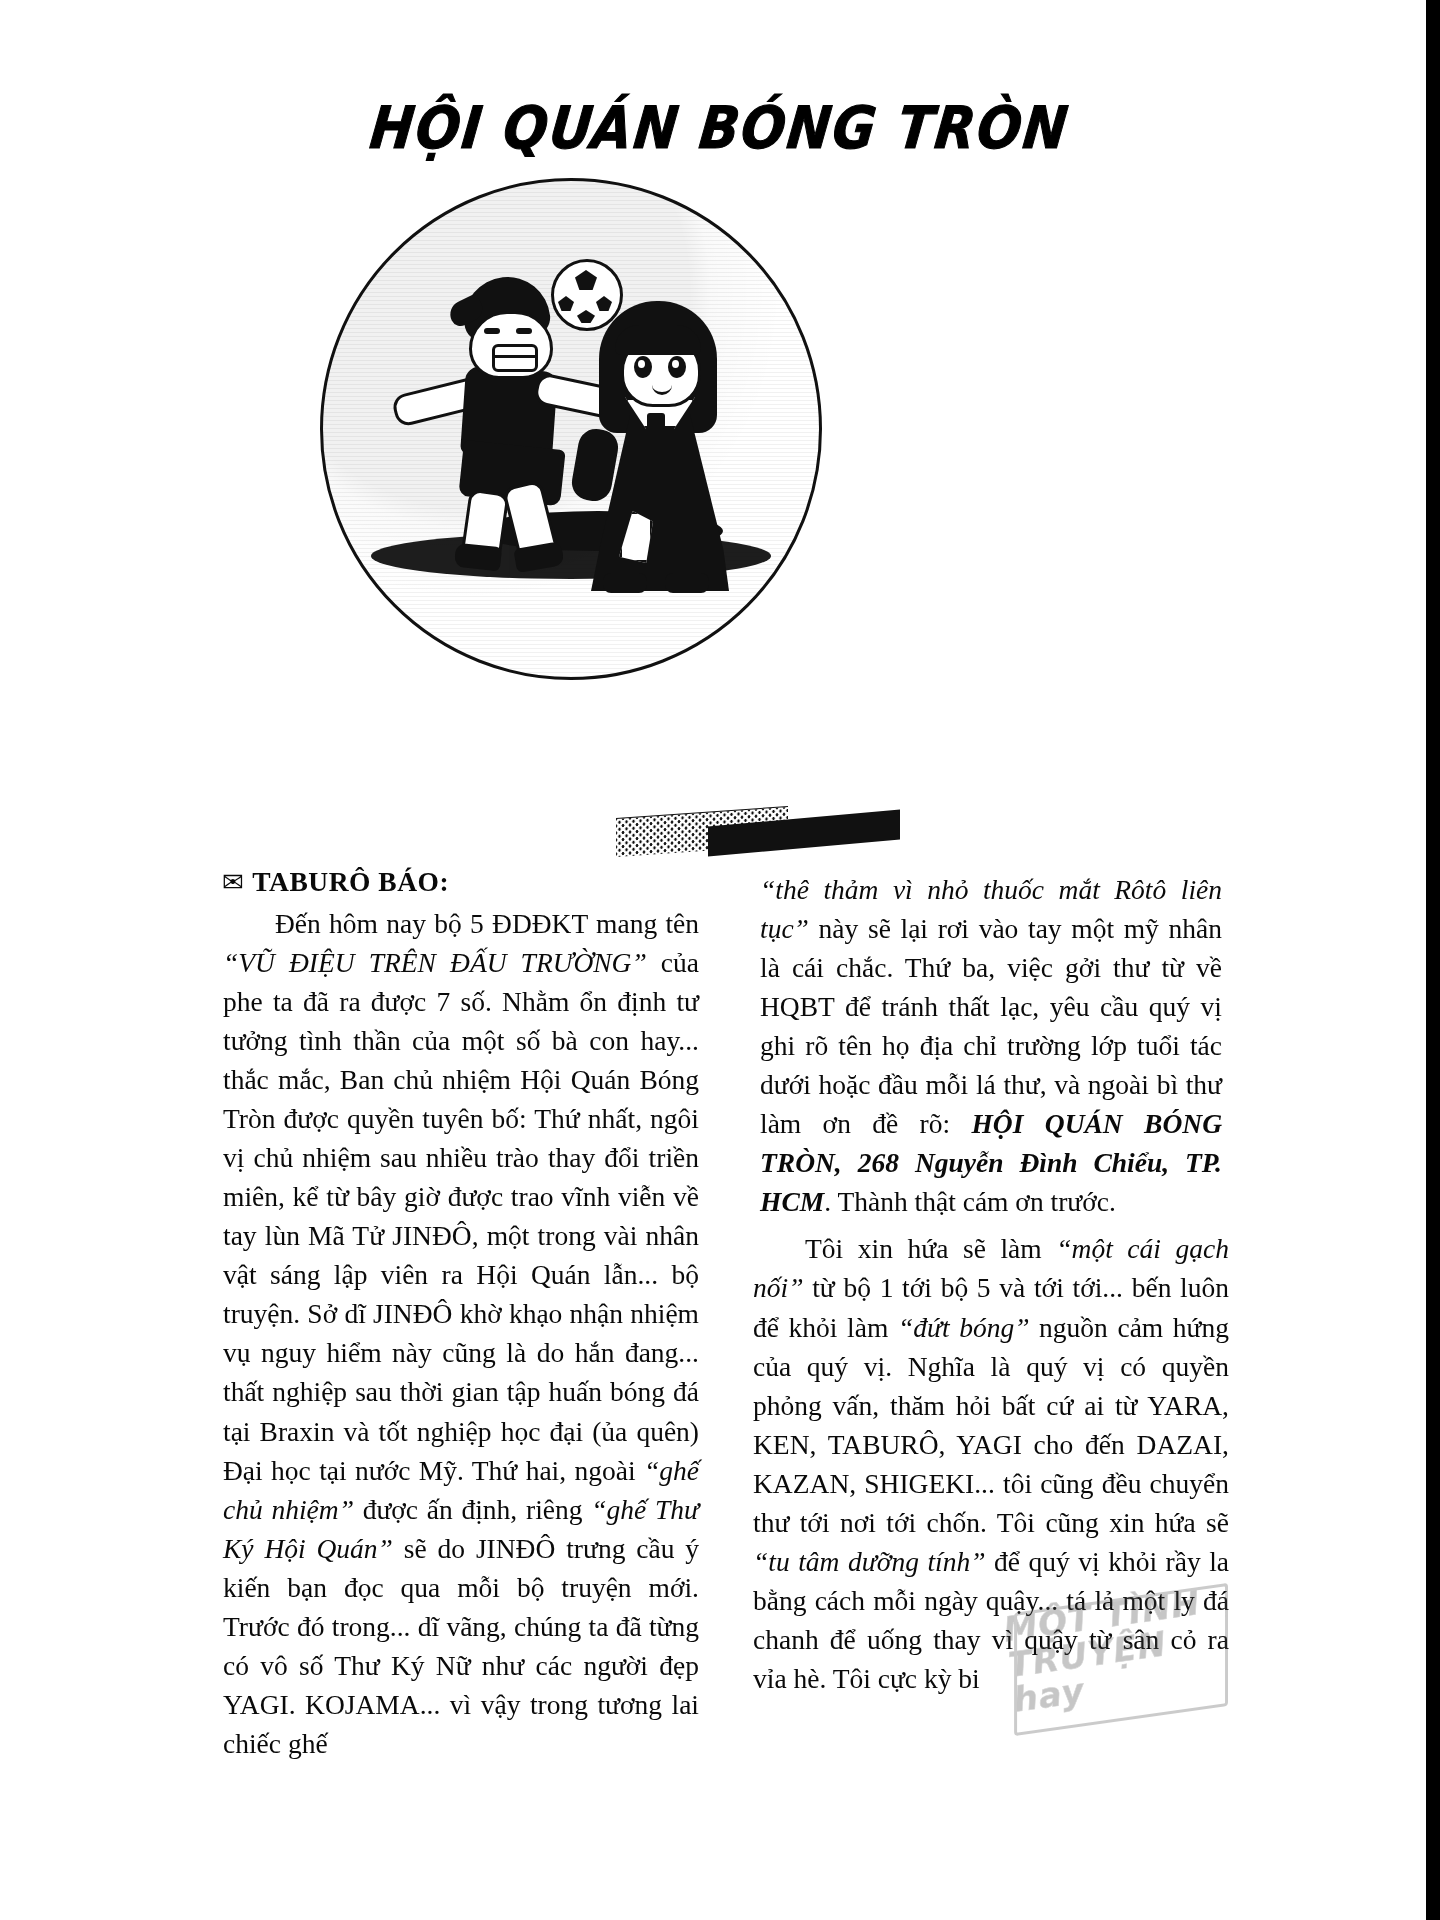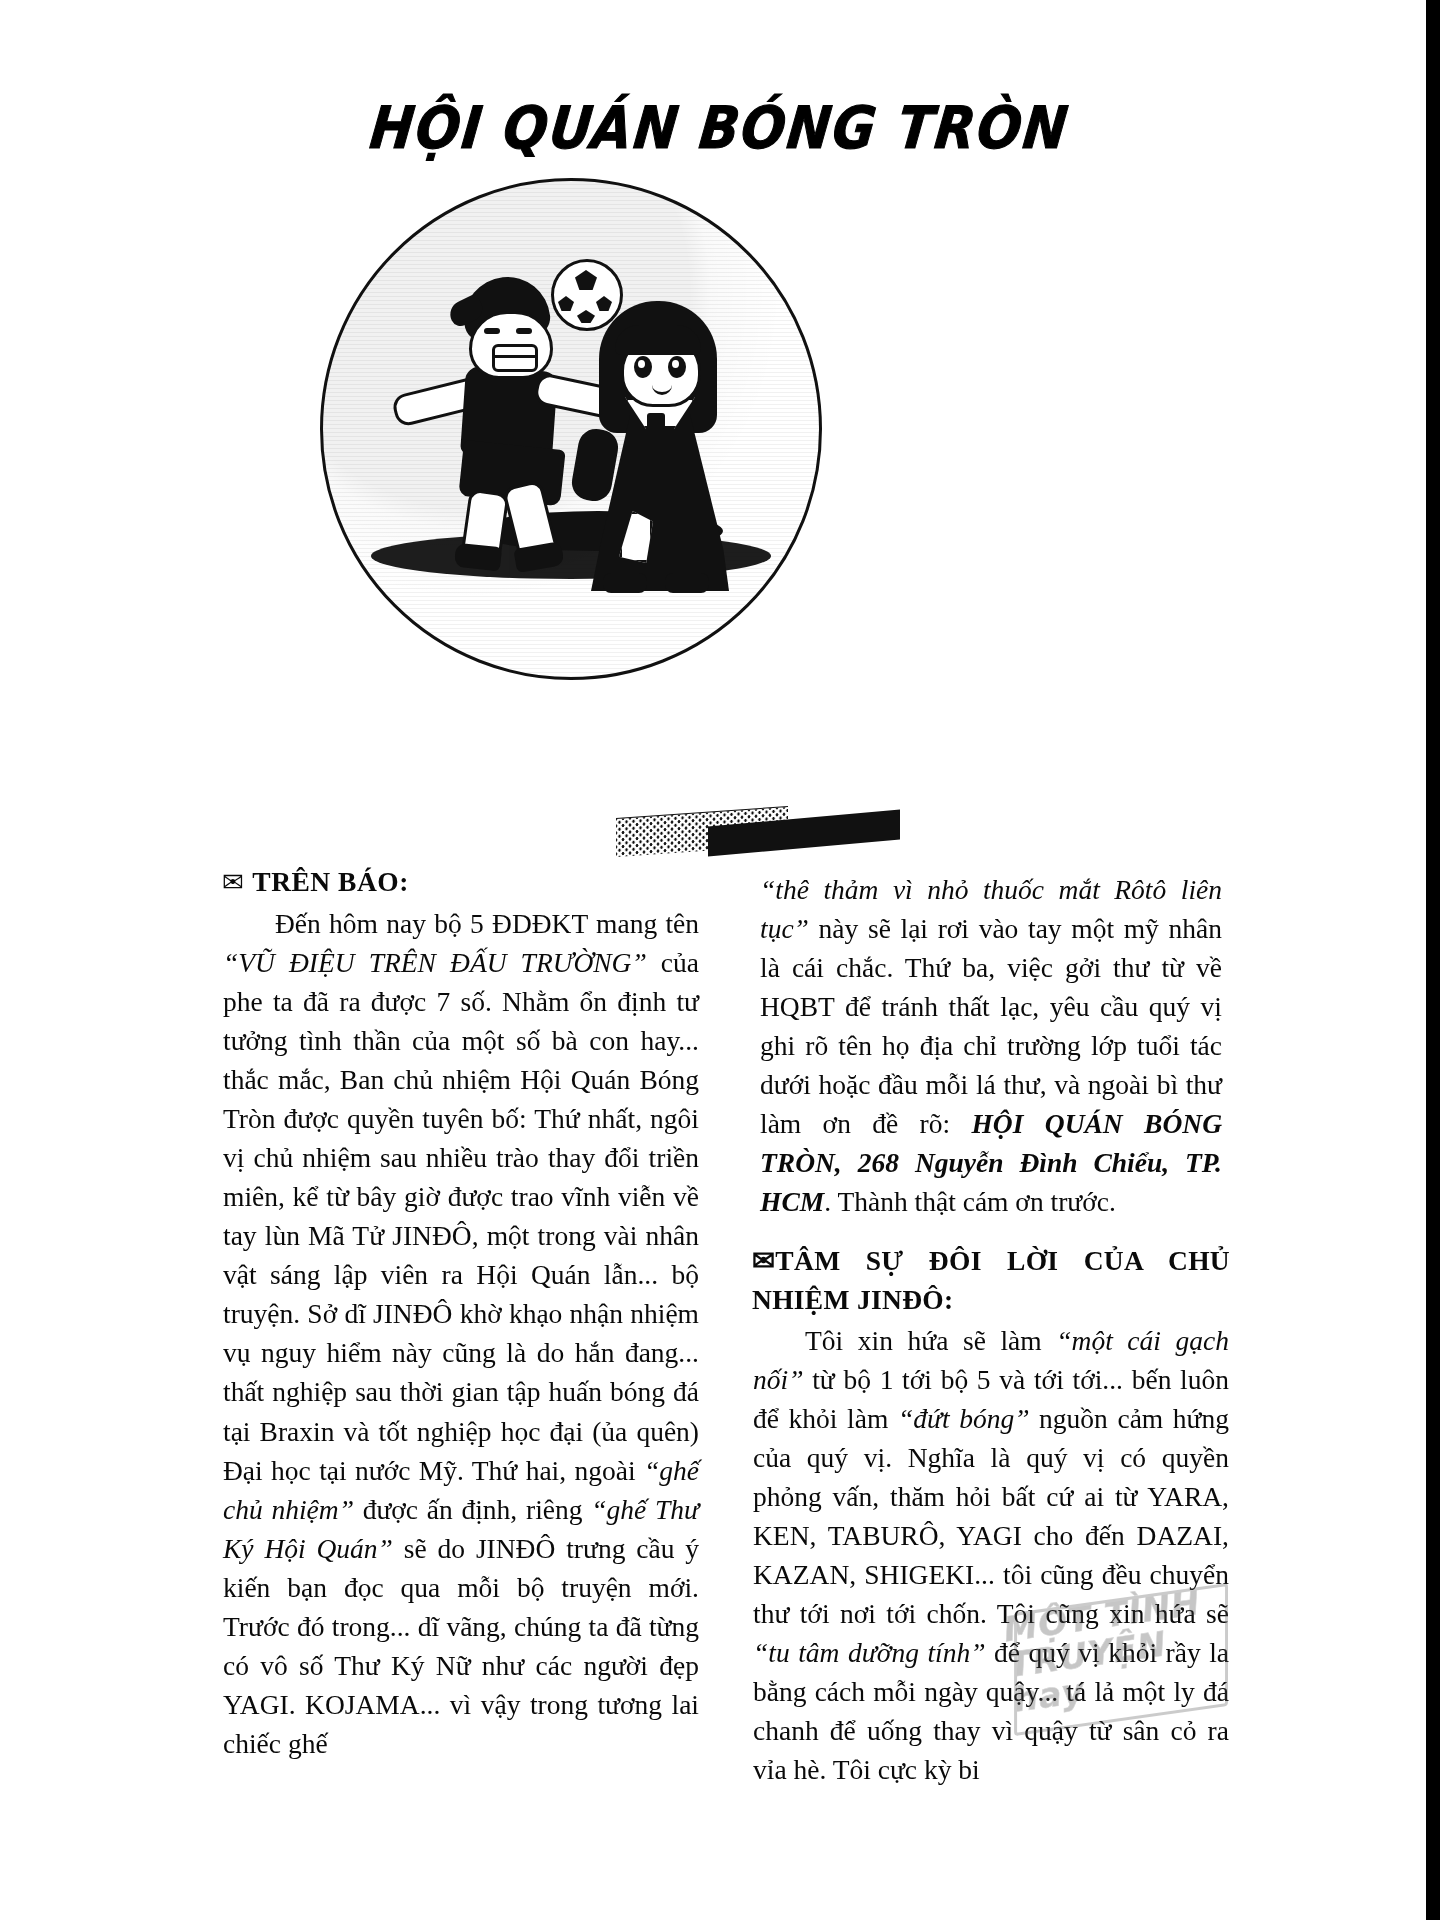--- a/index.html
+++ b/index.html
@@ -387,31 +387,28 @@
 
     </div>
     <div class="halftone-bar2"></div>
     <div class="halftone-bar"></div>
   </div>
 
   <div class="columns">
 
     <div class="col">
       <div class="heading">
-        <span class="env">✉</span><span>TRÊN BÁO:</span>
+        <span class="env">✉</span><span>TABURÔ BÁO:</span>
       </div>
       <p class="body"><span>Đến hôm nay bộ 5 ĐDĐKT mang tên </span><span class="it">“VŨ ĐIỆU TRÊN ĐẤU TRƯỜNG”</span><span> của phe ta đã ra được 7 số. Nhằm ổn định tư tưởng tình thần của một số bà con hay... thắc mắc, Ban chủ nhiệm Hội Quán Bóng Tròn được quyền tuyên bố: Thứ nhất, ngôi vị chủ nhiệm sau nhiều trào thay đổi triền miên, kể từ bây giờ được trao vĩnh viễn về tay lùn Mã Tử JINĐÔ, một trong vài nhân vật sáng lập viên ra Hội Quán lẫn... bộ truyện. Sở dĩ JINĐÔ khờ khạo nhận nhiệm vụ nguy hiểm này cũng là do hắn đang... thất nghiệp sau thời gian tập huấn bóng đá tại Braxin và tốt nghiệp học đại (ủa quên) Đại học tại nước Mỹ. Thứ hai, ngoài </span><span class="it">“ghế chủ nhiệm”</span><span> được ấn định, riêng </span><span class="it">“ghế Thư Ký Hội Quán”</span><span> sẽ do JINĐÔ trưng cầu ý kiến bạn đọc qua mỗi bộ truyện mới. Trước đó trong... dĩ vãng, chúng ta đã từng có vô số Thư Ký Nữ như các người đẹp YAGI. KOJAMA... vì vậy trong tương lai chiếc ghế</span></p>
     </div>
 
     <div class="col">
       <p class="cont"><span class="it">“thê thảm vì nhỏ thuốc mắt Rôtô liên tục”</span><span> này sẽ lại rơi vào tay một mỹ nhân là cái chắc. Thứ ba, việc gởi thư từ về HQBT để tránh thất lạc, yêu cầu quý vị ghi rõ tên họ địa chỉ trường lớp tuổi tác dưới hoặc đầu mỗi lá thư, và ngoài bì thư làm ơn đề rõ: </span><span class="bdit">HỘI QUÁN BÓNG TRÒN, 268 Nguyễn Đình Chiểu, TP. HCM</span><span>. Thành thật cám ơn trước.</span></p>
 
-      <div class="heading2">
-        <span class="env">✉</span><span>TÂM SỰ ĐÔI LỜI CỦA CHỦ NHIỆM JINĐÔ:</span>
-      </div>
 
       <p class="body"><span>Tôi xin hứa sẽ làm </span><span class="it">“một cái gạch nối”</span><span> từ bộ 1 tới bộ 5 và tới tới... bến luôn để khỏi làm </span><span class="it">“đứt bóng”</span><span> nguồn cảm hứng của quý vị. Nghĩa là quý vị có quyền phỏng vấn, thăm hỏi bất cứ ai từ YARA, KEN, TABURÔ, YAGI cho đến DAZAI, KAZAN, SHIGEKI... tôi cũng đều chuyển thư tới nơi tới chốn. Tôi cũng xin hứa sẽ </span><span class="it">“tu tâm dưỡng tính”</span><span> để quý vị khỏi rầy la bằng cách mỗi ngày quậy... tá lả một ly đá chanh để uống thay vì quậy từ sân cỏ ra vỉa hè. Tôi cực kỳ bi</span></p>
     </div>
 
   </div>
 
   <div class="watermark">
     <div class="wm-box"></div>
     <div class="wm-line">MỘT TÌNH</div>
     <div class="wm-line">TRUYỆN</div>

